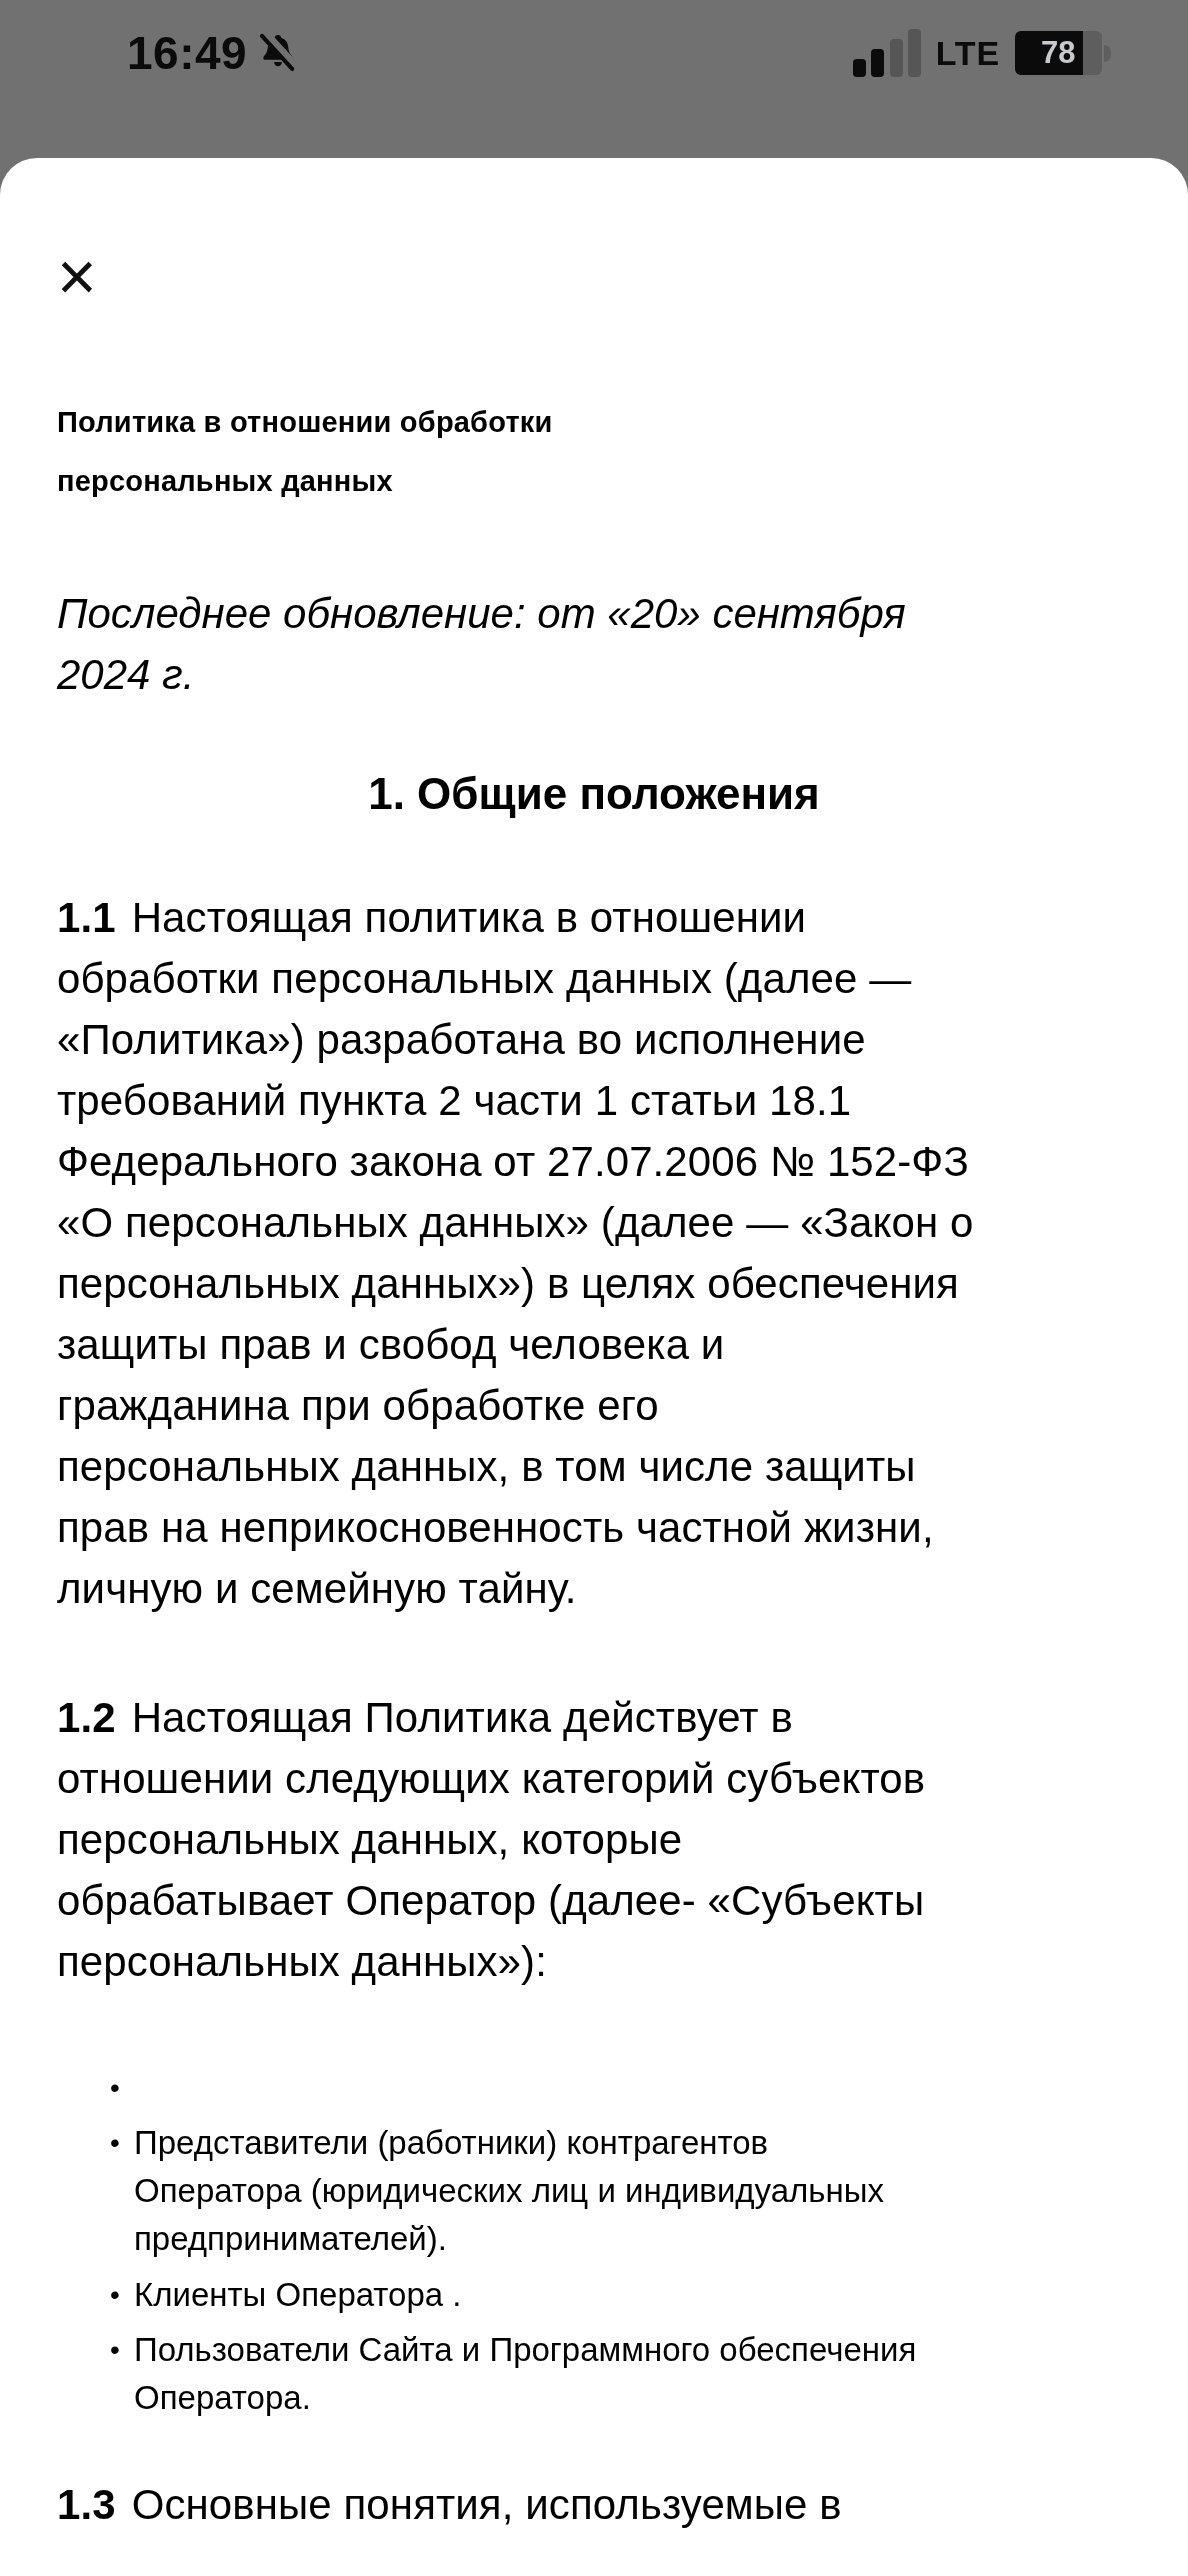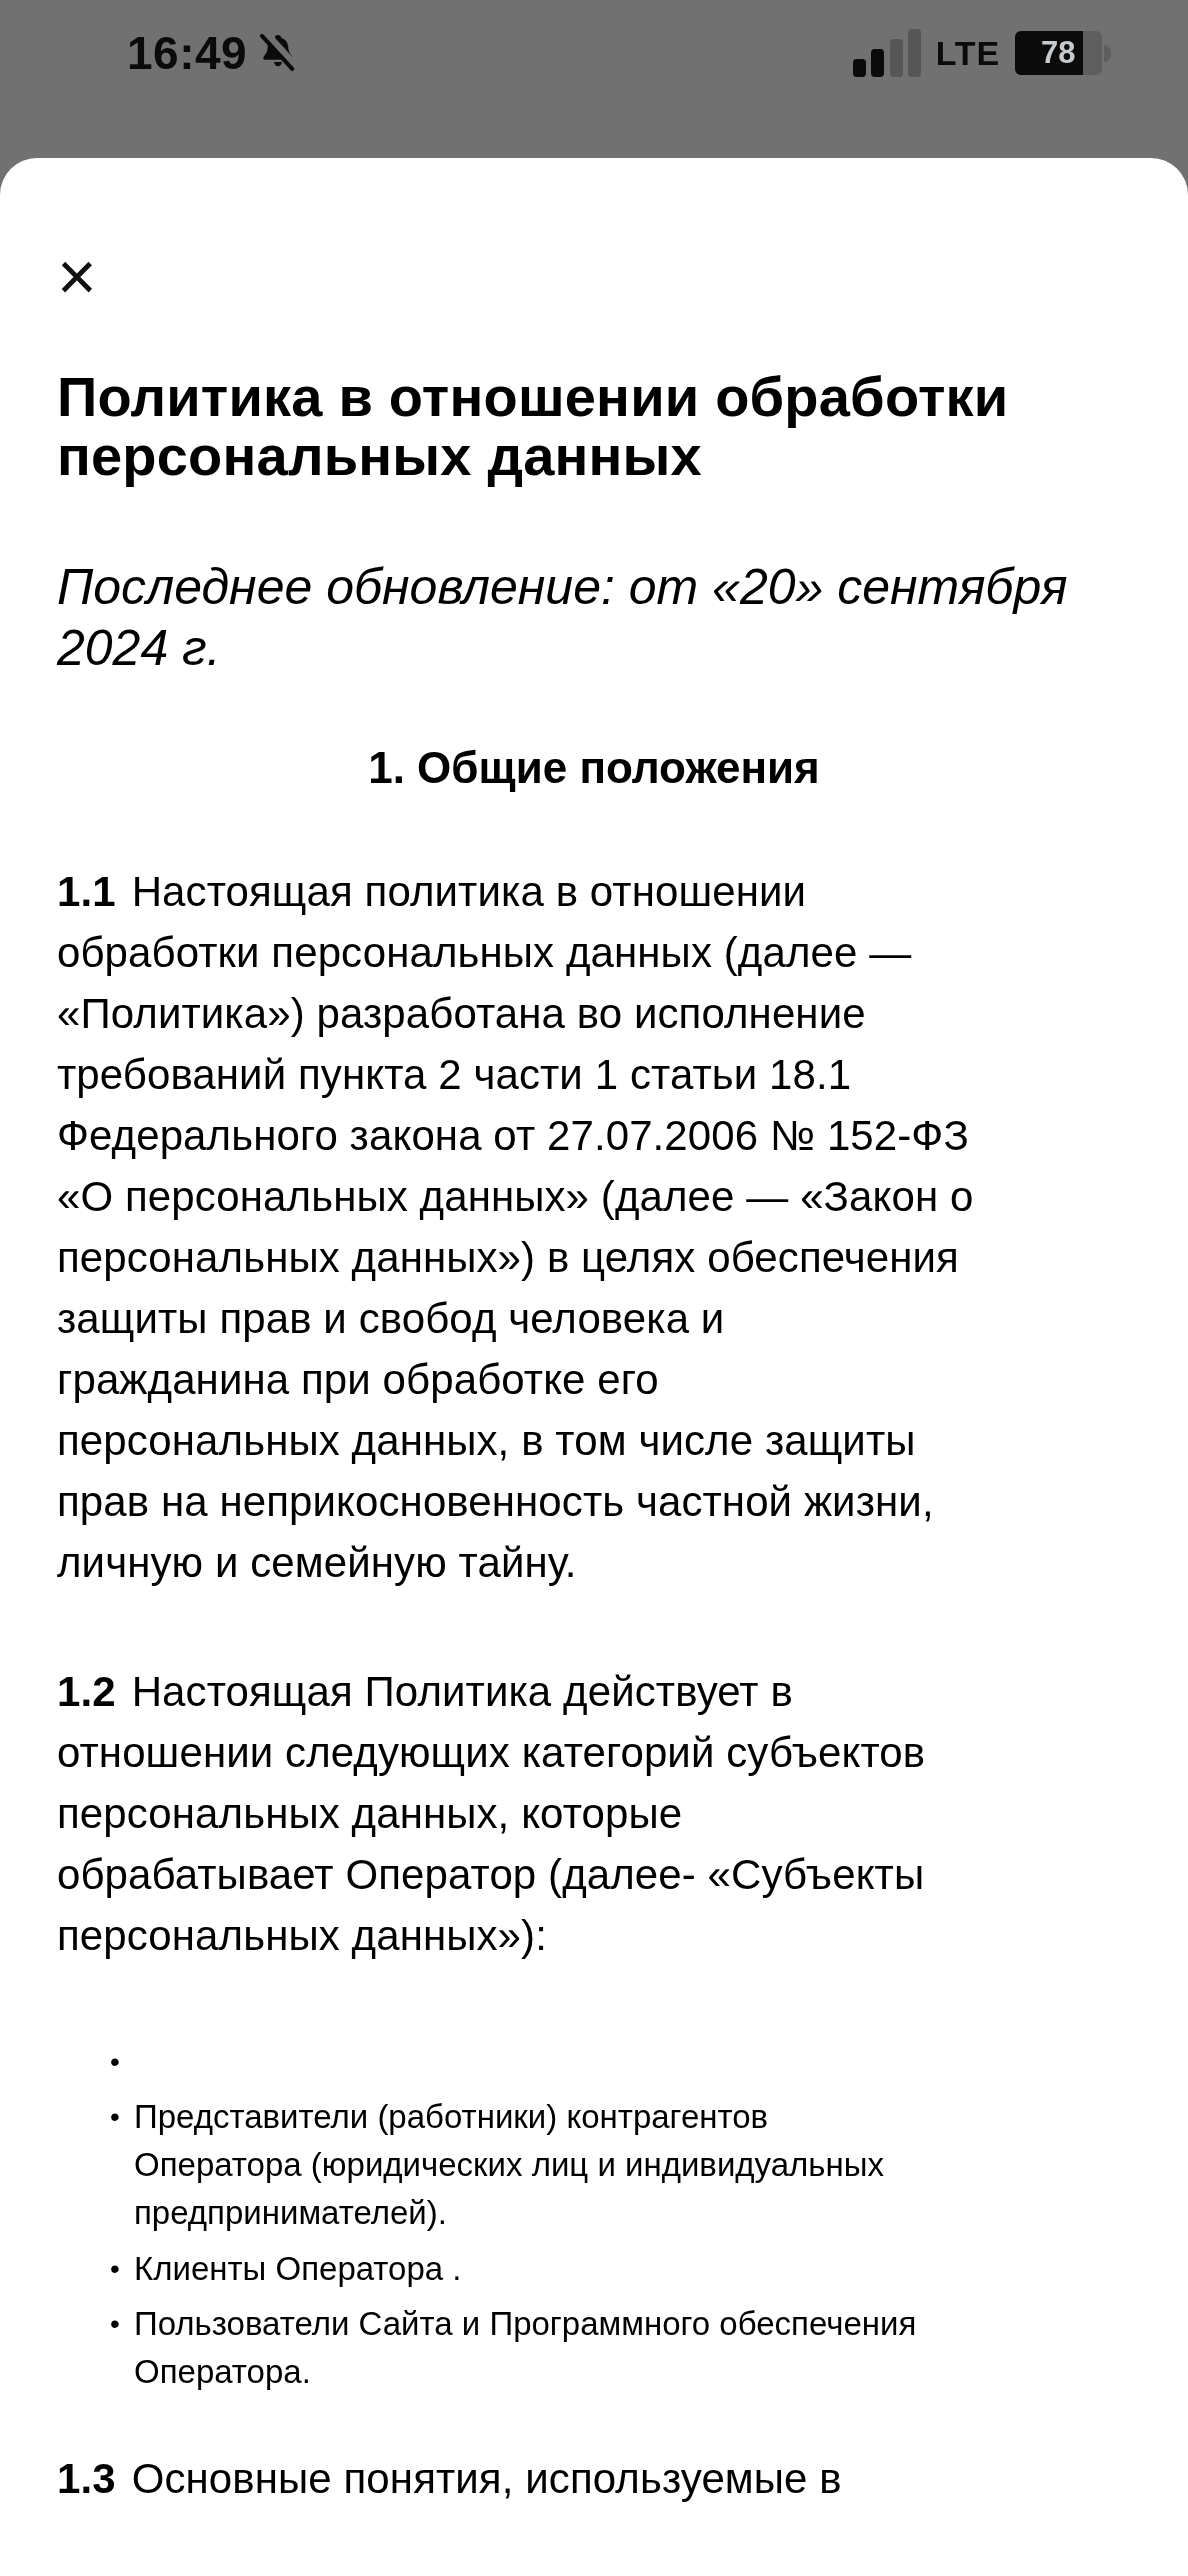--- a/index.html
+++ b/index.html
@@ -53,27 +53,27 @@
     overflow: hidden;
   }
   .close-btn {
     display: block; margin-top: 94px;
     width: 48px; height: 48px; padding: 0;
     background: none; border: none; cursor: pointer;
     color: #101010; font-family: inherit;
     font-size: 68px; font-weight: 400; line-height: 44px; text-align: left;
   }
   .doc-title {
-    margin-top: 67px;
-    font-size: 56px; font-weight: 700; line-height: 59px;
+    margin-top: 93px;
+    font-size: 29px; font-weight: 700; line-height: 59px;
     white-space: pre-line; letter-spacing: 0.2px;
   }
   .doc-updated {
     margin-top: 72px;
-    font-style: italic; font-size: 50px; line-height: 61px;
+    font-style: italic; font-size: 42px; line-height: 61px;
     white-space: pre-line;
   }
   .sec-heading {
     margin-top: 66px;
     font-size: 44px; font-weight: 700; line-height: 46px; text-align: center;
   }
   .para {
     font-size: 42px; line-height: 61px;
     white-space: pre-line; letter-spacing: 0.1px;
   }

